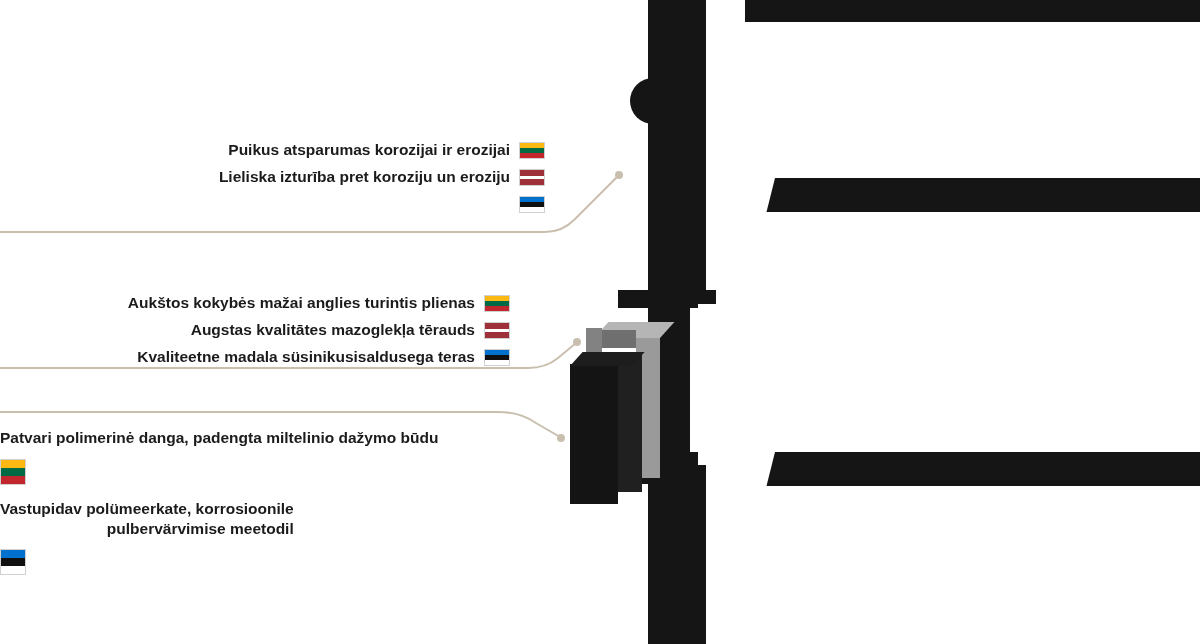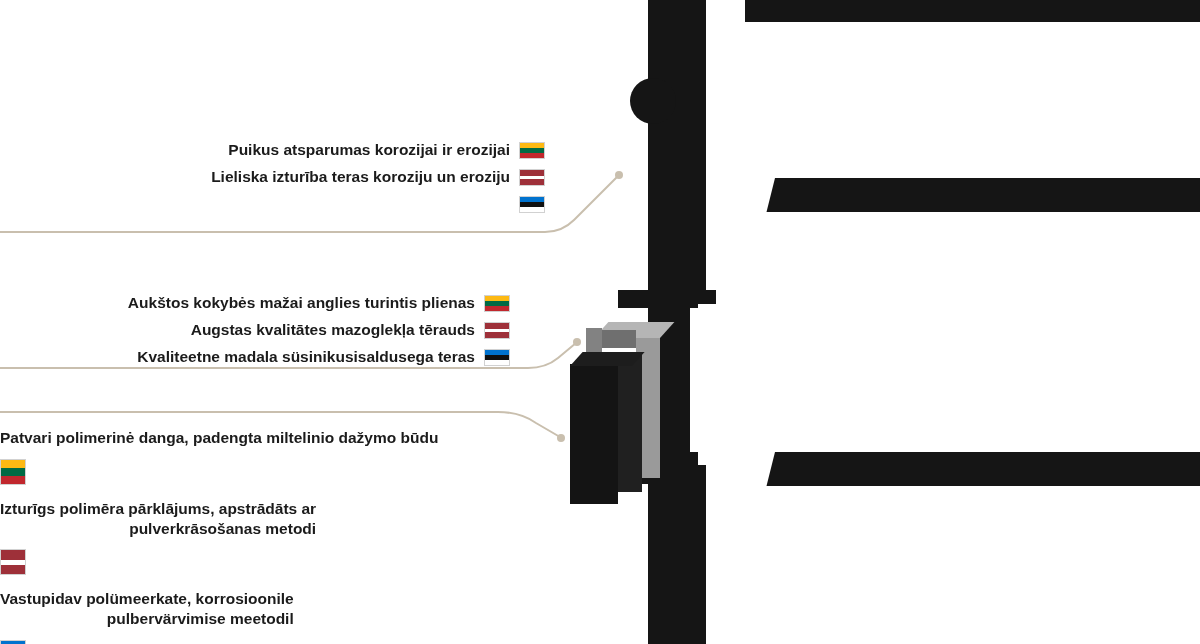--- a/index.html
+++ b/index.html
@@ -257,21 +257,21 @@
   <div class="callout" id="callout-corrosion">
     <div class="line">
       <span class="txt">Puikus atsparumas korozijai ir erozijai</span>
       <span class="flag flag-lt">
           <i></i>
           <i></i>
           <i></i>
         </span>
     </div>
     <div class="line">
-      <span class="txt">Lieliska izturība teras koroziju un eroziju</span>
+      <span class="txt">Lieliska izturība pret koroziju un eroziju</span>
       <span class="flag flag-lv">
           <i></i>
           <i></i>
           <i></i>
         </span>
     </div>
     <div class="line">
       <span class="flag flag-ee">
           <i></i>
           <i></i>
@@ -304,29 +304,20 @@
           <i></i>
           <i></i>
         </span>
     </div>
   </div>
 
   <div class="callout" id="callout-coating">
     <div class="line">
       <span class="txt">Patvari polimerinė danga, padengta miltelinio dažymo būdu</span>
       <span class="flag flag-lt">
-          <i></i>
-          <i></i>
-          <i></i>
-        </span>
-    </div>
-    <div class="line">
-      <span class="txt">Izturīgs polimēra pārklājums, apstrādāts ar
-pulverkrāsošanas metodi</span>
-      <span class="flag flag-lv">
           <i></i>
           <i></i>
           <i></i>
         </span>
     </div>
     <div class="line">
       <span class="txt">Vastupidav polümeerkate, korrosioonile
 pulbervärvimise meetodil</span>
       <span class="flag flag-ee">
           <i></i>

